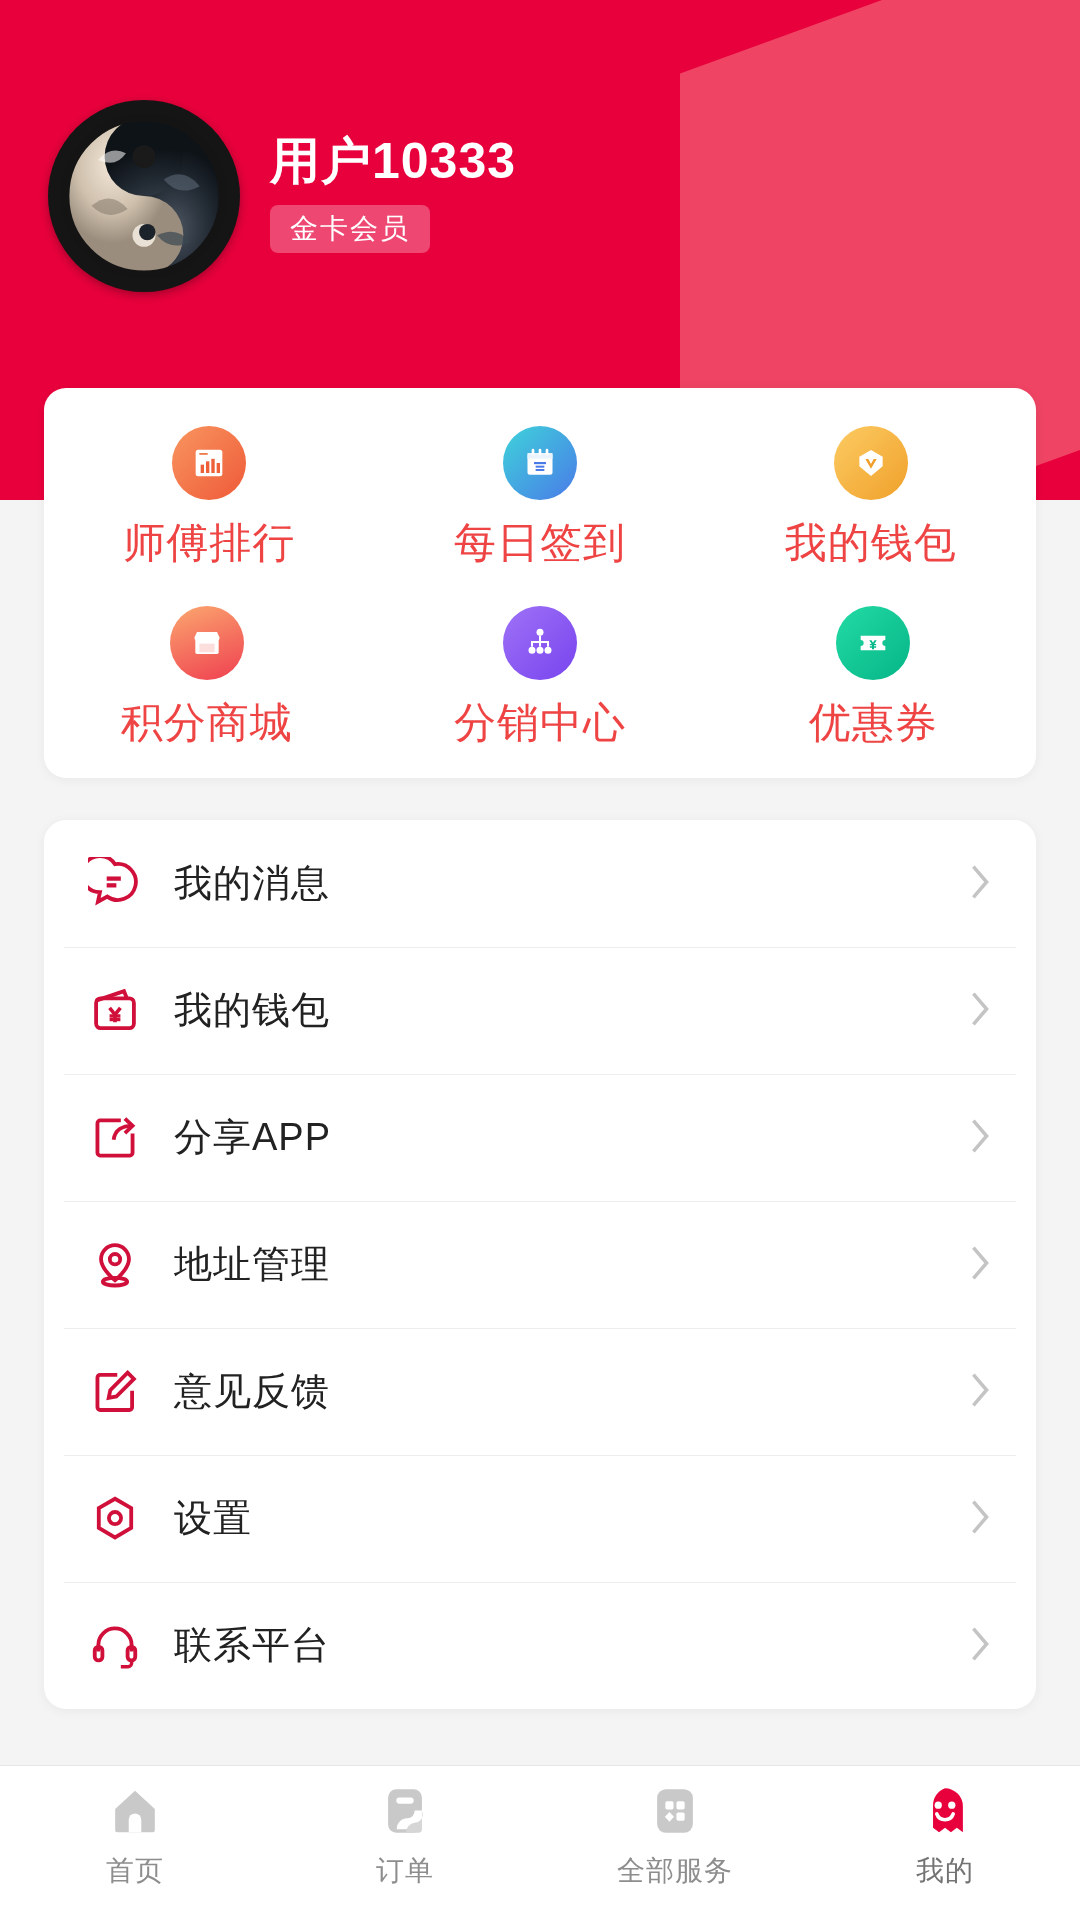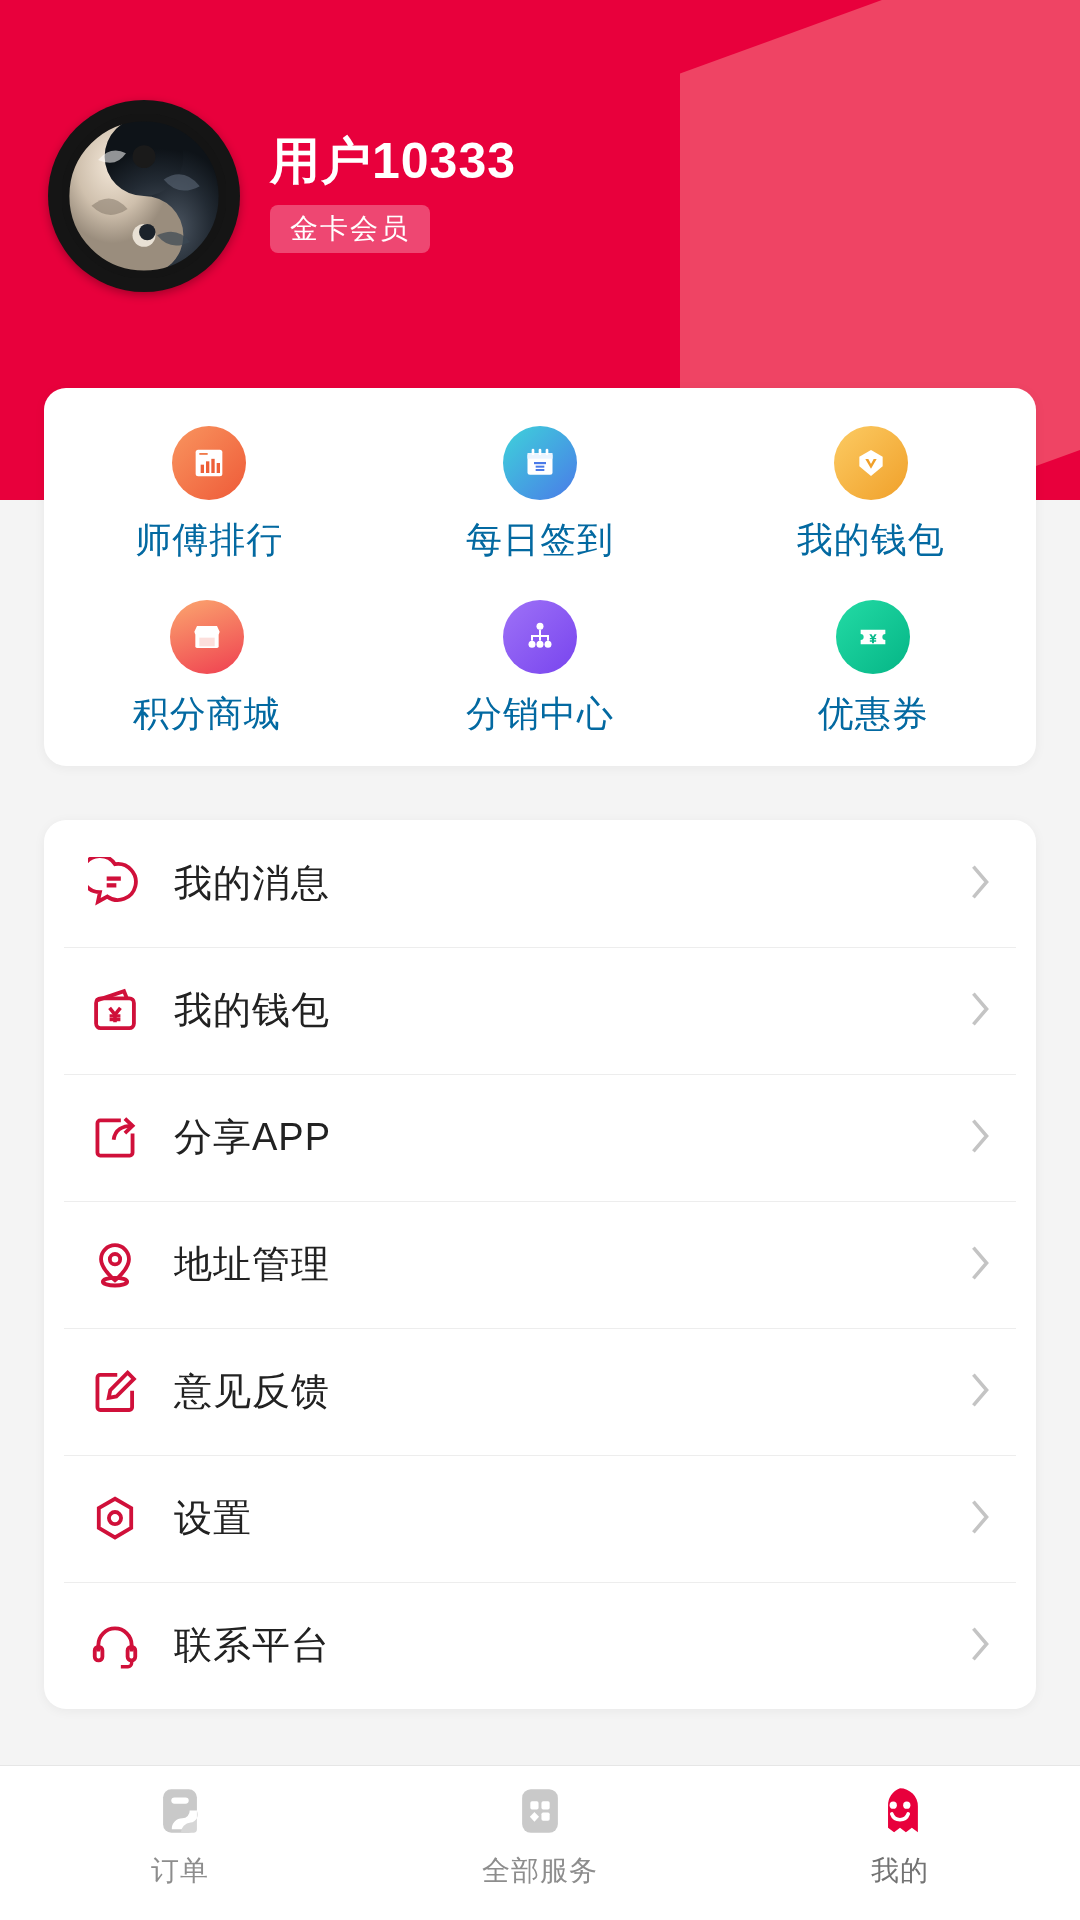--- a/index.html
+++ b/index.html
@@ -76,21 +76,21 @@
   .grid-row + .grid-row { margin-top:42px;gap:8px; }
   .grid-item {
     flex:1; display:flex; flex-direction:column; align-items:center; gap:22px;
     cursor:pointer;
   }
   .gicon {
     width:74px; height:74px; border-radius:50%;
     display:flex; align-items:center; justify-content:center;
     position:relative;
   }
-  .glabel { font-size:36px; color:#0369a1; letter-spacing:1px; line-height:1; }
+  .glabel { font-size:42px; color:#ef4444; letter-spacing:1px; line-height:1; }
 
   
   .menu-card {
     position:absolute; left:44px; top:820px; width:992px;
     background:#ffffff; border-radius:22px;
     box-shadow:0 2px 12px rgba(0,0,0,.05);
     padding:0 20px;
     z-index:6;
   }
   .menu-row {
@@ -366,20 +366,29 @@
             <polyline points="3,3 9,10 3,17"></polyline>
           </svg>
       </div>
     </div>
   </div>
 
   <div class="bottom-gap"></div>
 
   <div class="tabbar">
 
+    <div class="tab">
+      <div class="ticon">
+        <svg width="58" height="58" viewBox="0 0 24 24">
+          <path d="M12 3.6 L20.2 11.2 V20 a.8 .8 0 0 1 -.8 .8 H4.6 a.8 .8 0 0 1 -.8 -.8 V11.2 Z" fill="#c9c9c9"></path>
+          <path d="M9.4 20.8 v-5.2 a2.6 2.6 0 0 1 5.2 0 v5.2 Z" fill="#ffffff"></path>
+        </svg>
+      </div>
+      <div class="tlabel">首页</div>
+    </div>
 
     <div class="tab">
       <div class="ticon">
         <svg width="58" height="58" viewBox="0 0 24 24">
           <rect x="5" y="3" width="14" height="18" rx="3.4" fill="#c9c9c9"></rect>
           <rect x="8.4" y="6.4" width="7.2" height="2.6" rx="1.3" fill="#fff"></rect>
           <path d="M8.6 19.6 a4.4 4.4 0 0 1 4.4 -4.6 a3 3 0 0 0 3 -3.2 h3.4 v7.8 Z" fill="#ffffff"></path>
           <path d="M19 12 v7.6 a1.4 1.4 0 0 1 -1.4 1.4 h-5.2 a4.2 4.2 0 0 1 4 -4.2 a3.4 3.4 0 0 0 2.6 -4.8 Z" fill="#d6d6d6"></path>
         </svg>
       </div>

